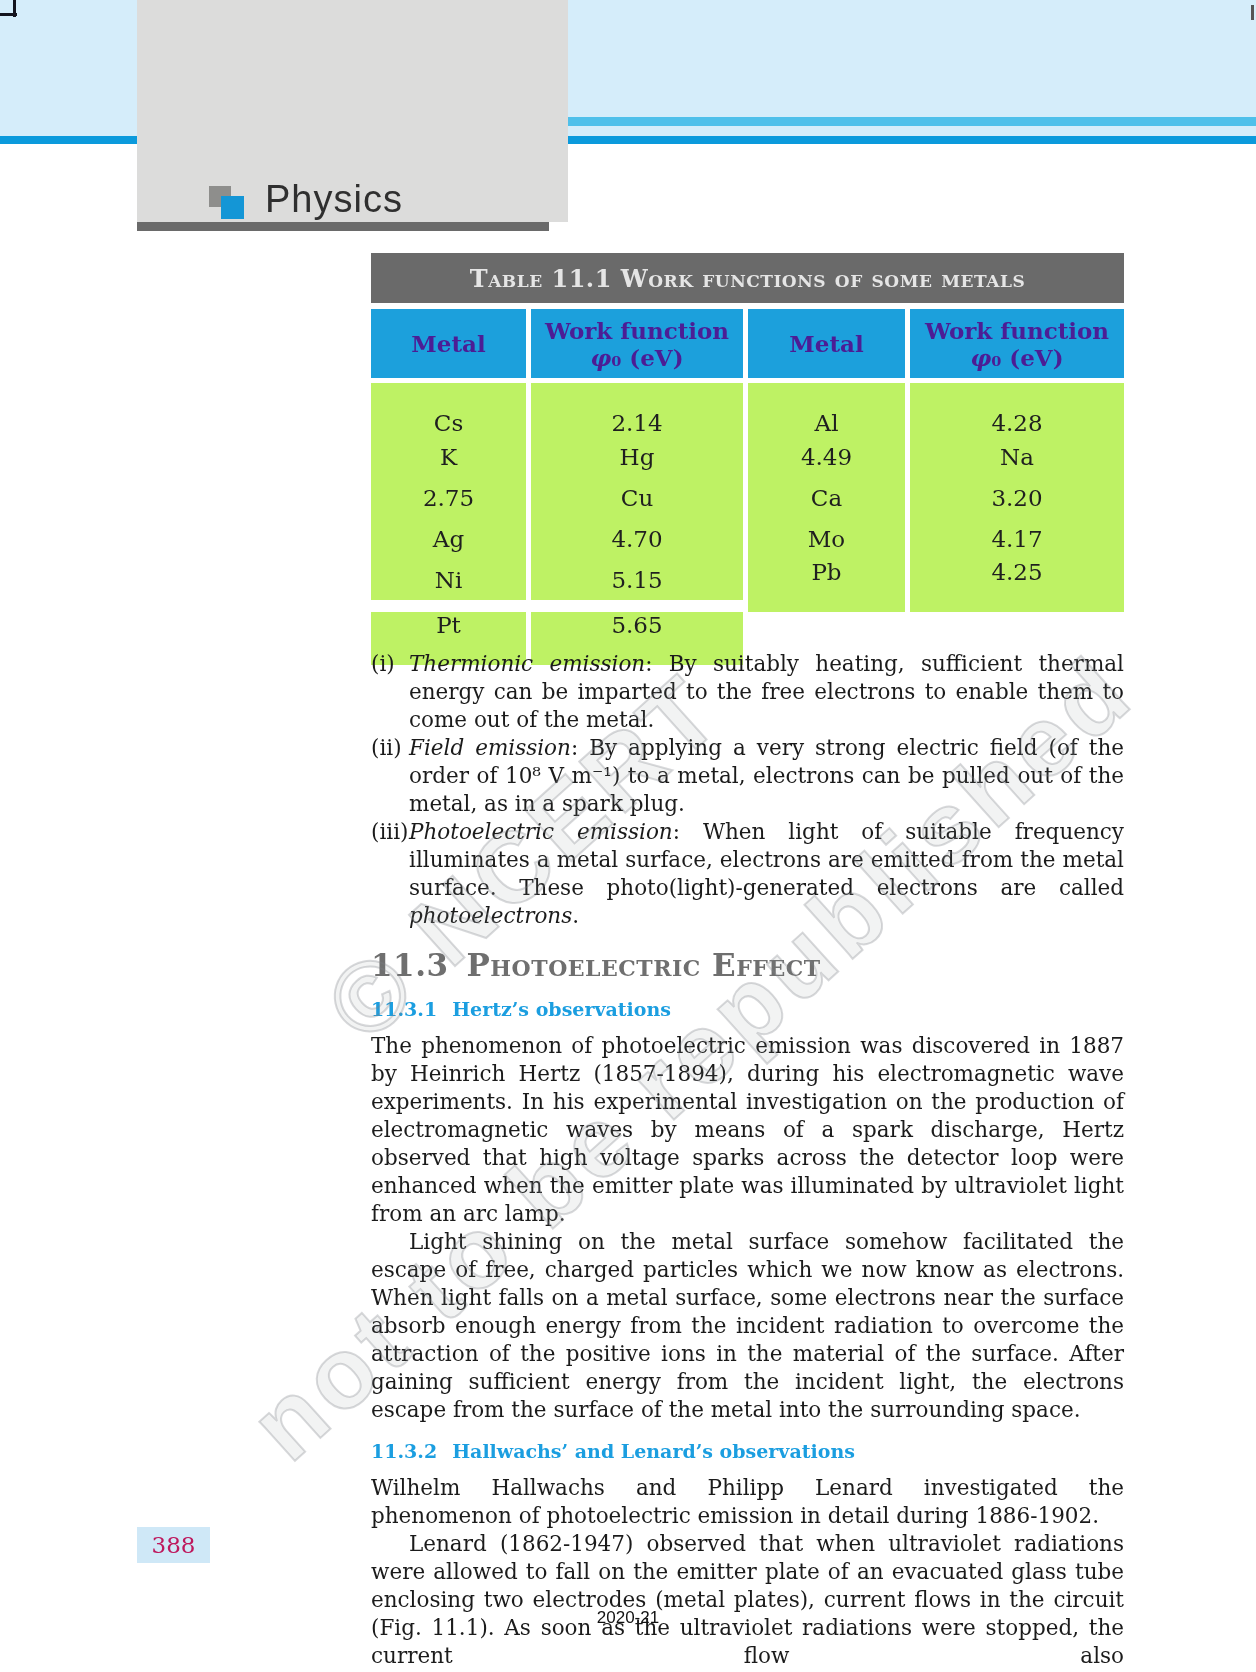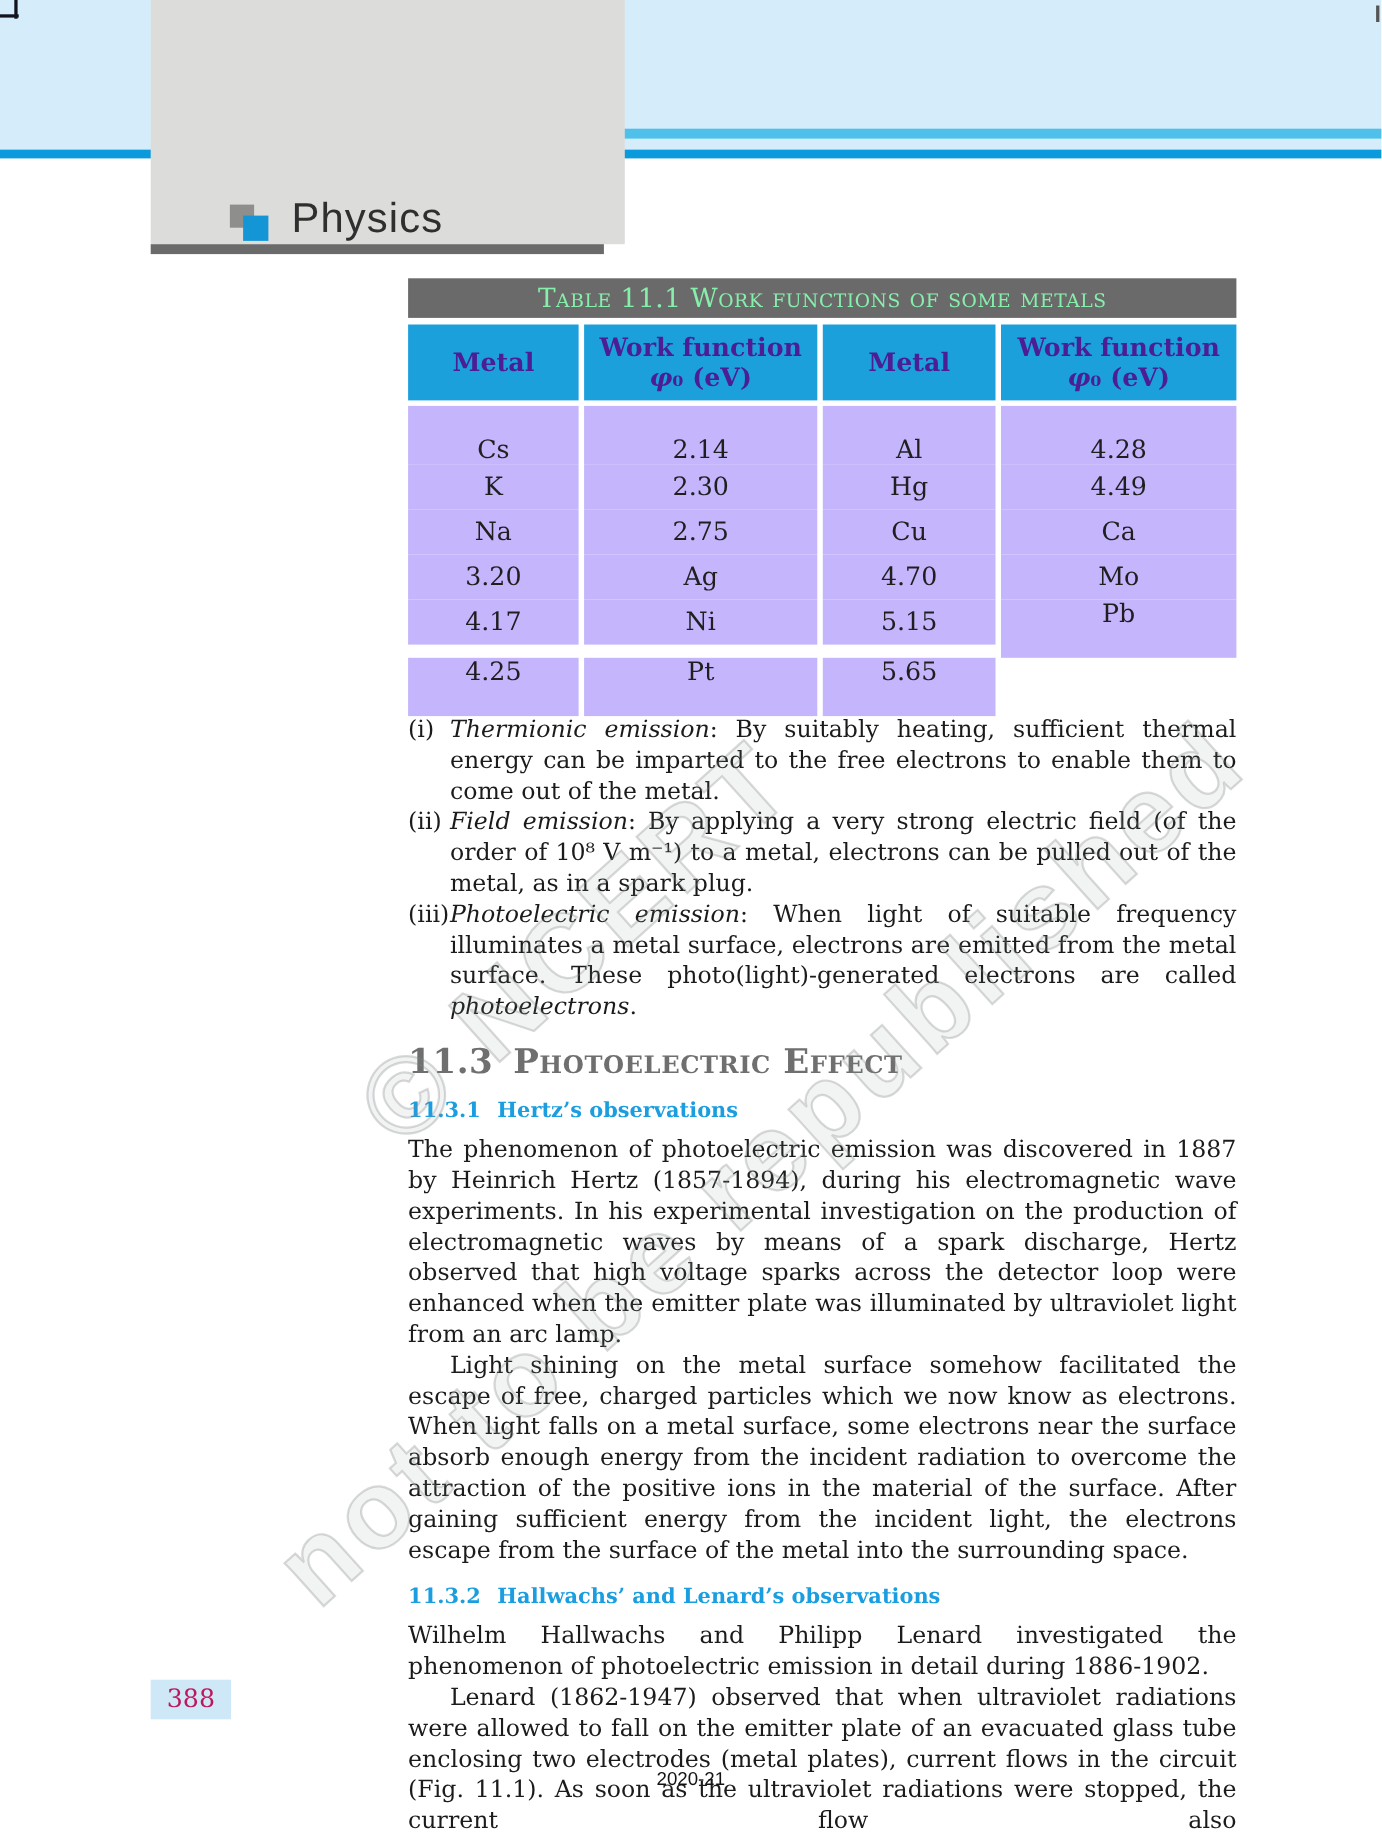--- a/index.html
+++ b/index.html
@@ -18,35 +18,35 @@
   .brandbar{position:absolute;left:137px;top:222px;width:412px;height:9px;background:#6a6a6a;}
   .logo-gray{position:absolute;left:72px;top:186px;width:22px;height:21px;background:#8e8e8c;}
   .logo-blue{position:absolute;left:84px;top:196px;width:23px;height:23px;background:#1496d6;}
   .brand-title{
     position:absolute;left:128px;top:178px;
     font-family:"Liberation Sans",sans-serif;font-size:38px;color:#2f2f2f;letter-spacing:1px;
   }
   
   .table-wrap{position:absolute;left:371px;top:253px;width:753px;}
   .table-title{
-    height:36px;background:#6a6a6a;color:#86efac;
+    height:50px;background:#6a6a6a;color:#e5e5e5;
     display:flex;align-items:center;justify-content:center;
-    font-variant:small-caps;font-weight:normal;font-size:24px;letter-spacing:0.5px;
+    font-variant:small-caps;font-weight:bold;font-size:24px;letter-spacing:0.5px;
     margin-bottom:6px;
   }
   .table-grid{display:grid;grid-template-columns:155px 212px 157px 214px;column-gap:5px;background:#ffffff;}
   .th{
     background:#1ca0dc;height:69px;display:flex;flex-direction:column;
     align-items:center;justify-content:center;
     color:#4c1d95;font-weight:bold;font-size:23px;line-height:27px;text-align:center;
   }
   .table-grid.head{margin-bottom:5px;}
   .table-grid.body{padding:0;}
   .td{
-    background:#c4b5fd;height:41px;display:flex;align-items:center;justify-content:center;
+    background:#bef264;height:41px;display:flex;align-items:center;justify-content:center;
     font-size:23px;color:#1f1f1f;
   }
   .td.pad-top{height:53px;padding-top:0;align-items:flex-end;}
   .td.pad-bot{height:53px;align-items:flex-start;}
   
   .content{
     position:absolute;left:371px;top:650px;width:753px;
     font-size:21.5px;line-height:28px;color:#1b1b1b;text-align:justify;
   }
   .li{display:flex;}
@@ -113,21 +113,20 @@
       <span>Work function</span>
       <span><i>φ</i><span>₀ (eV)</span></span>
     </div>
   </div>
   <div class="table-grid body">
       <div class="td pad-top">Cs</div>
       <div class="td pad-top">2.14</div>
       <div class="td pad-top">Al</div>
       <div class="td pad-top">4.28</div>
       <div class="td">K</div>
-      <div class="td">2.30</div>
       <div class="td">Hg</div>
       <div class="td">4.49</div>
       <div class="td">Na</div>
       <div class="td">2.75</div>
       <div class="td">Cu</div>
       <div class="td">Ca</div>
       <div class="td">3.20</div>
       <div class="td">Ag</div>
       <div class="td">4.70</div>
       <div class="td">Mo</div>

